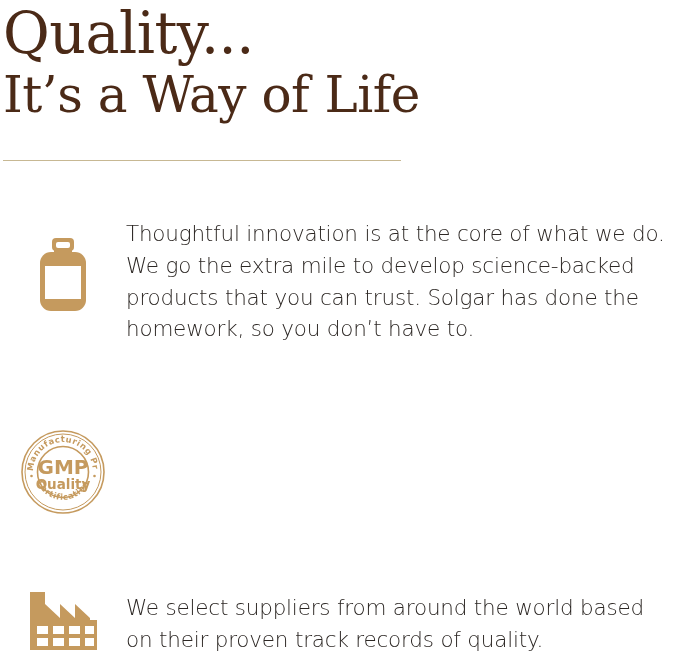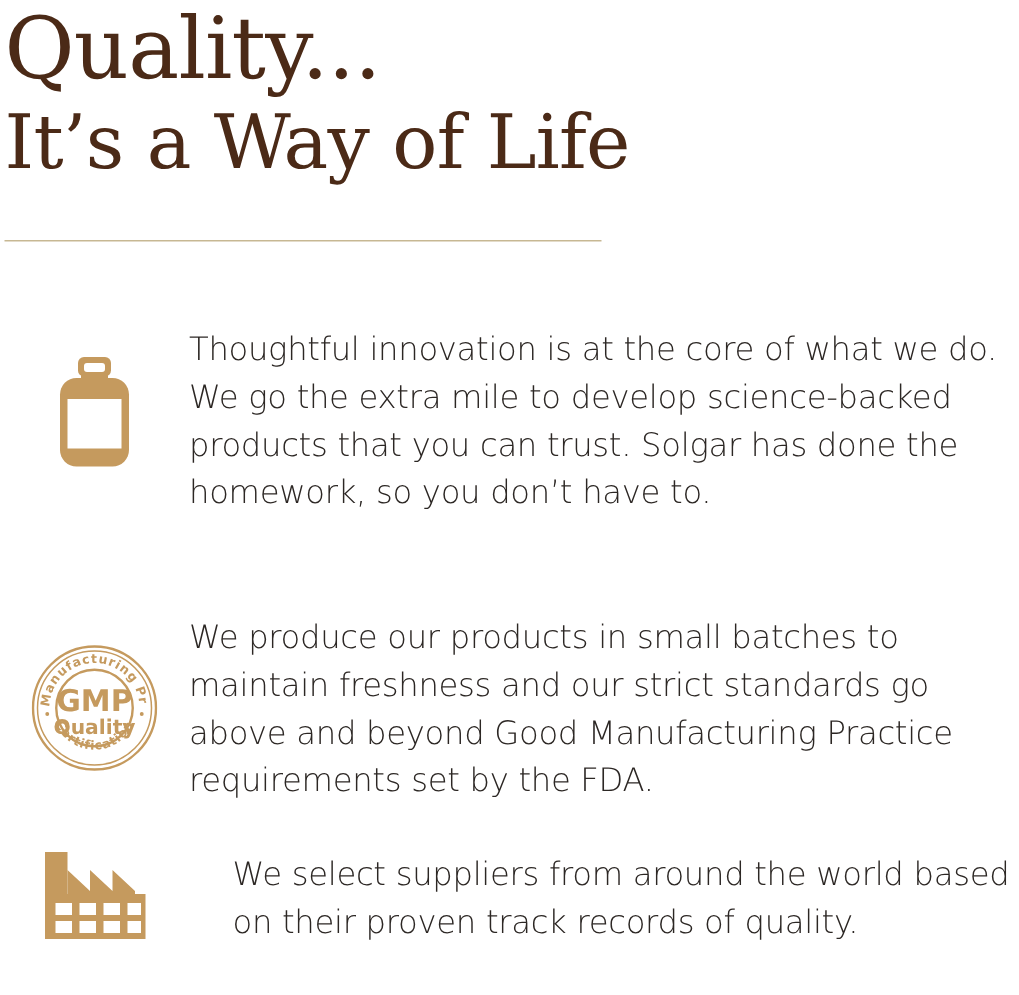--- a/index.html
+++ b/index.html
@@ -58,21 +58,21 @@
   
   .row {
     position: absolute;
     display: flex;
     align-items: flex-start;
     left: 0;
     width: 679px;
   }
   .row-1 { top: 218px; }
   .row-2 { top: 410px; }
-  .row-3 { top: 568px; gap: 29px; }
+  .row-3 { top: 592px; }
 
   .icon-cell {
     width: 126px;
     flex: 0 0 126px;
     display: flex;
     justify-content: center;
     align-items: flex-start;
     padding-top: 2px;
     box-sizing: border-box;
   }
@@ -160,23 +160,20 @@
           </text>
 
           <circle cx="10.5" cy="46" r="1.3" fill="#c59a5e"></circle>
           <circle cx="73.5" cy="46" r="1.3" fill="#c59a5e"></circle>
 
           <text x="42" y="44" text-anchor="middle" font-family="DejaVu Sans, Liberation Sans, sans-serif" font-size="20" font-weight="bold" fill="#c59a5e">GMP</text>
           <text x="42" y="59" text-anchor="middle" font-family="DejaVu Sans, Liberation Sans, sans-serif" font-size="13.5" font-weight="bold" fill="#c59a5e">Quality</text>
         </svg>
       </div>
     </div>
-    <div class="text-cell">
-      <p class="body-text">We produce our products in small batches to maintain freshness and our strict standards go above and beyond Good Manufacturing Practice requirements set by the FDA.</p>
-    </div>
   </div>
 
   <div class="row row-3">
     <div class="icon-cell">
       <span>
         <svg class="icon-svg" width="71" height="58" viewBox="0 0 71 58" aria-hidden="true">
 
           <rect x="2" y="0" width="15" height="30" fill="#c59a5e"></rect>
 
           <path d="M 17,30 L 17,12 L 32,26 L 32,12 L 47,26 L 47,12 L 62,26 L 62,30 Z" fill="#c59a5e"></path>

